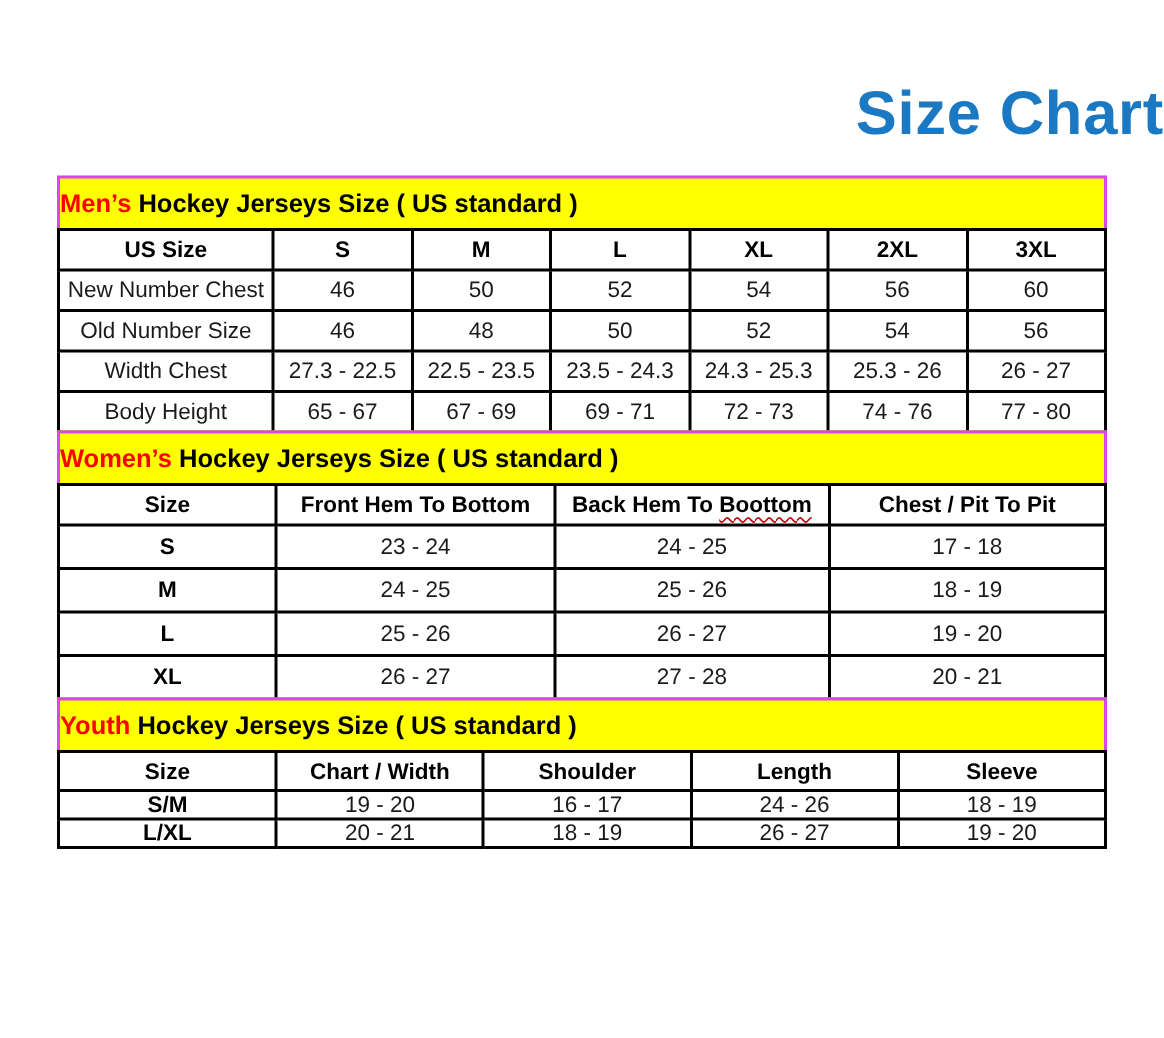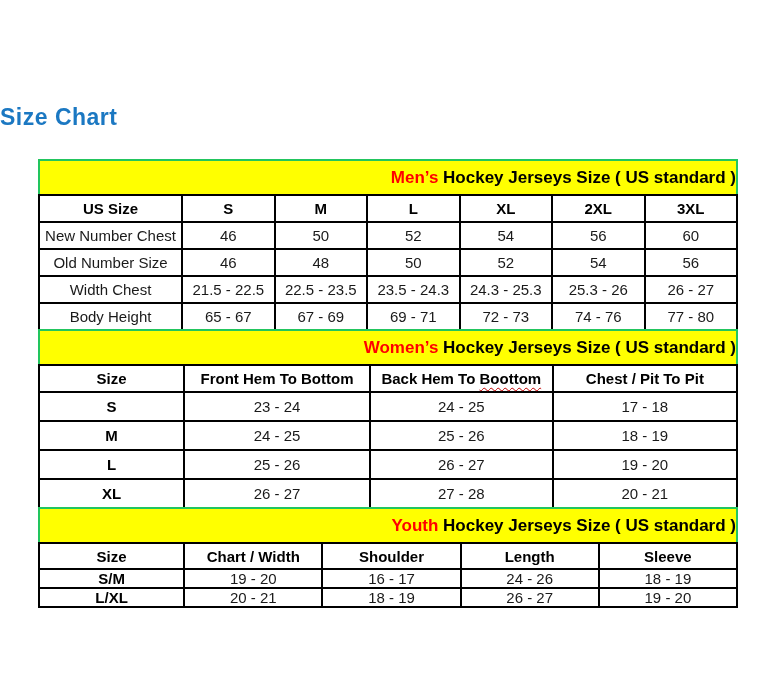--- a/index.html
+++ b/index.html
@@ -5,40 +5,40 @@
   * { margin: 0; padding: 0; box-sizing: border-box; }
   html, body { background: #ffffff; }
   body {
     width: 776px;
     height: 692px;
     font-family: "Liberation Sans", sans-serif;
     color: #1a1a1a;
     overflow: hidden;
   }
   .page-title {
-    padding-top: 98px;
-    text-align: left;
-    font-size: 23px;
+    padding-top: 56px;
+    text-align: right;
+    font-size: 41px;
     line-height: 38px;
     font-weight: bold;
     color: #1b78c2;
     letter-spacing: 0.5px;
   }
   .chart-wrap {
     width: 700px;
     margin: 23px 0 0 38px;
   }
   .section { margin-top: -2px; }
   .section:first-child { margin-top: 0; }
   .band {
     background: #ffff00;
-    border: 2px solid #22c55e;
+    border: 2px solid #d946ef;
     height: 37px;
     line-height: 33px;
-    text-align: right;
+    text-align: left;
     font-weight: bold;
     font-size: 17px;
     color: #000000;
   }
   .band .hl { color: #ff0000; }
   table {
     width: 100%;
     border-collapse: collapse;
     table-layout: fixed;
     margin-top: -2px;
@@ -113,21 +113,21 @@
             <td class="row-label">Old Number Size</td>
             <td>46</td>
             <td>48</td>
             <td>50</td>
             <td>52</td>
             <td>54</td>
             <td>56</td>
           </tr>
           <tr>
             <td class="row-label">Width Chest</td>
-            <td>21.5 - 22.5</td>
+            <td>27.3 - 22.5</td>
             <td>22.5 - 23.5</td>
             <td>23.5 - 24.3</td>
             <td>24.3 - 25.3</td>
             <td>25.3 - 26</td>
             <td>26 - 27</td>
           </tr>
           <tr>
             <td class="row-label">Body Height</td>
             <td>65 - 67</td>
             <td>67 - 69</td>

